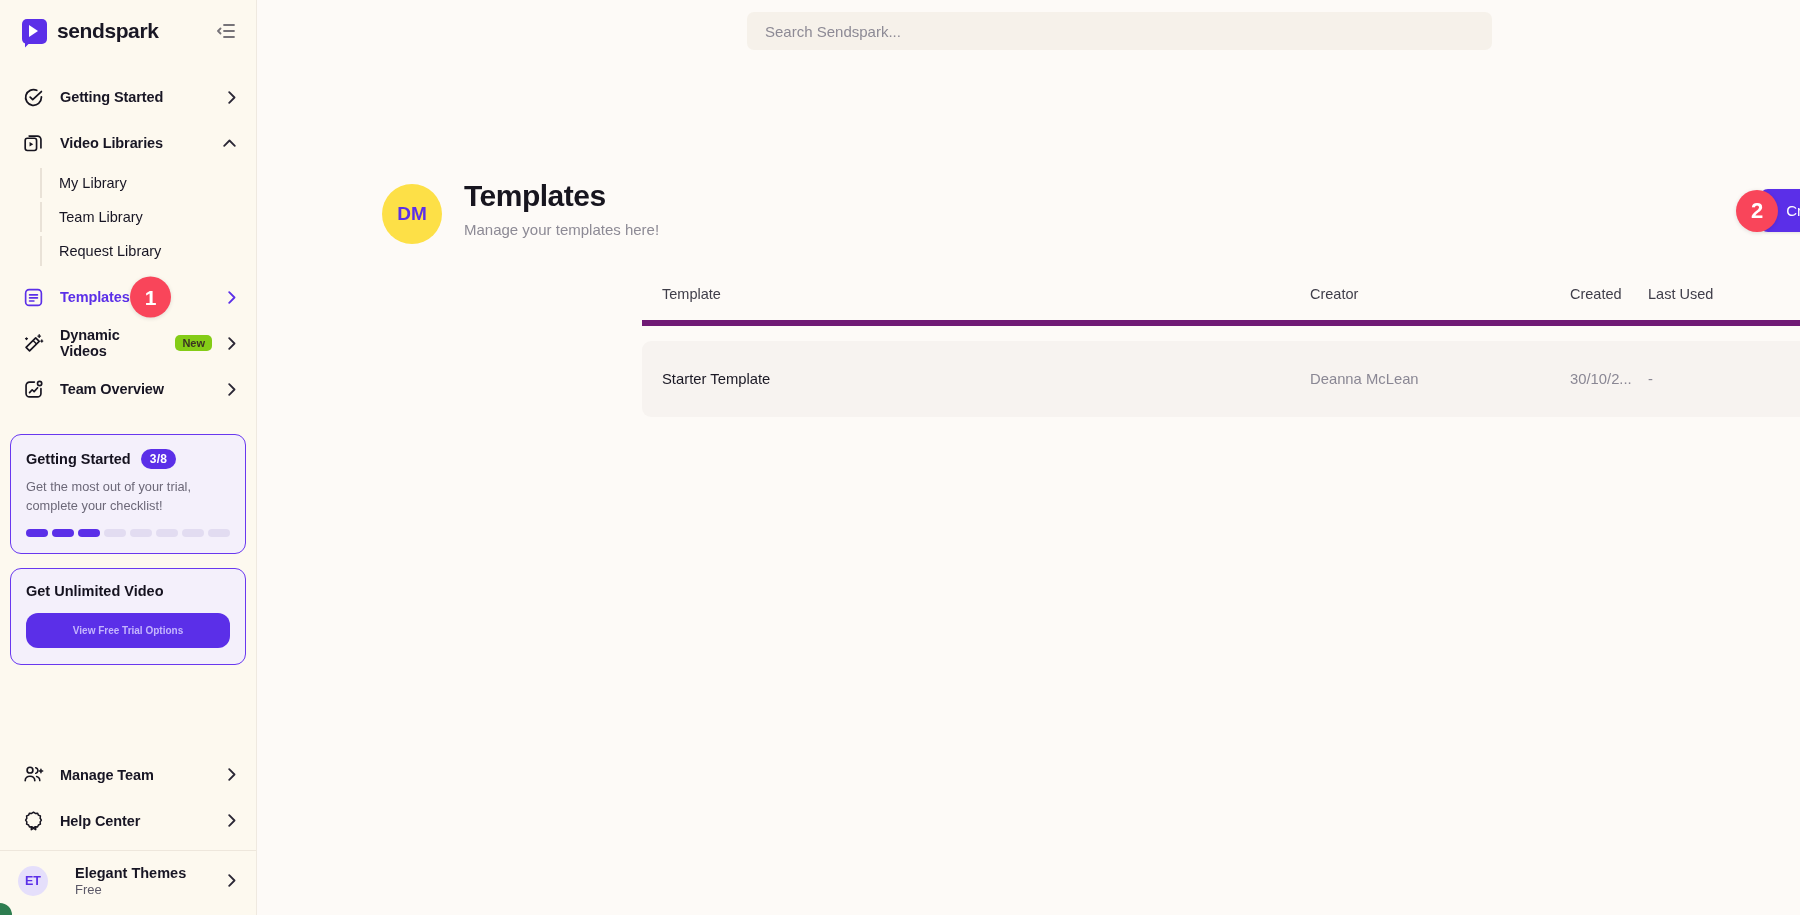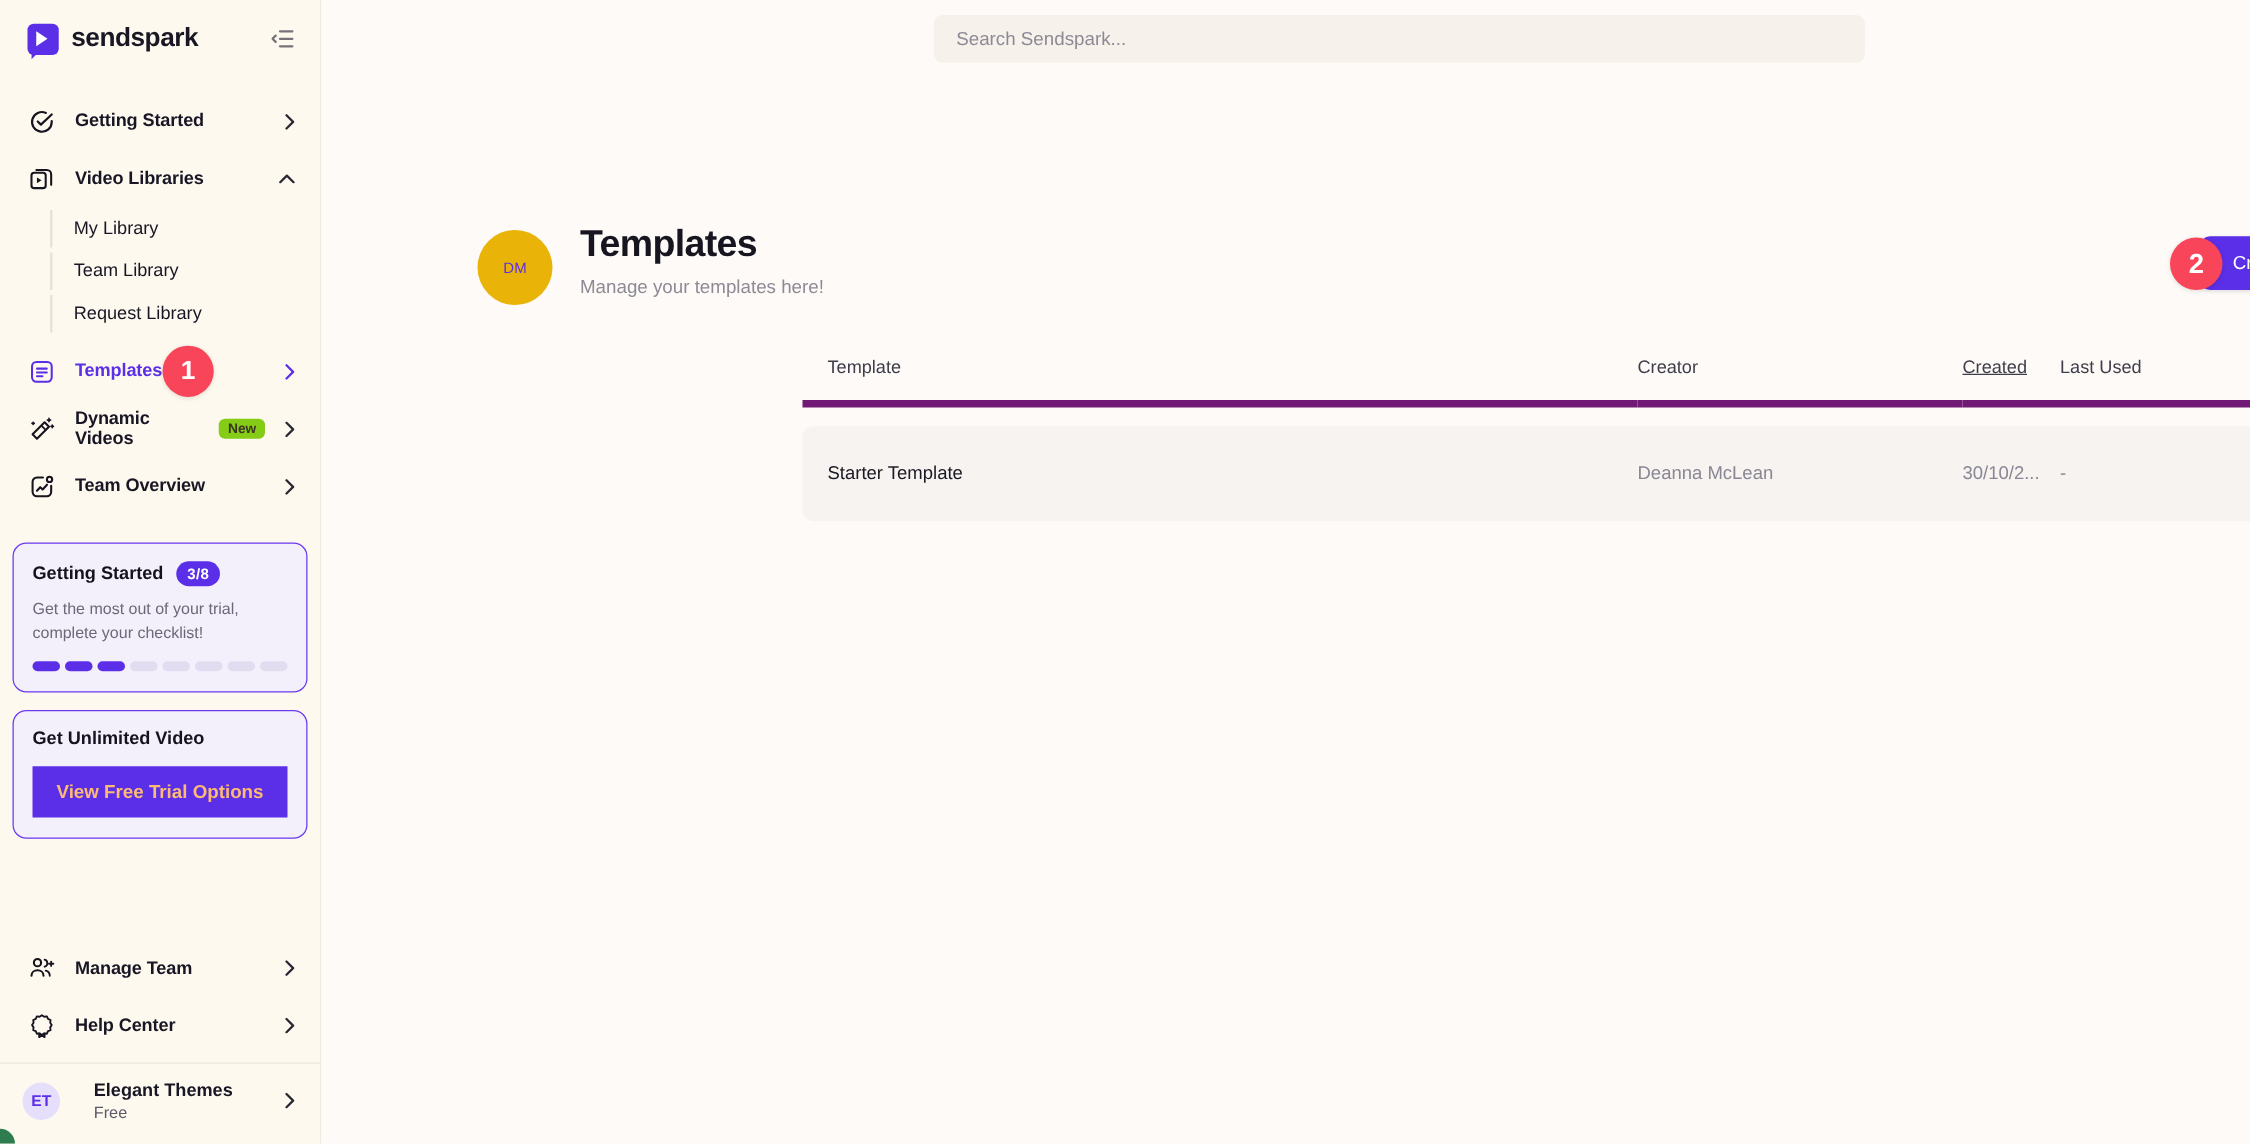--- a/index.html
+++ b/index.html
@@ -86,22 +86,22 @@
     padding: 3px 9px; border-radius: 20px; letter-spacing: .3px;
   }
   .card-sub { font-size: 12.8px; color: #6c6878; line-height: 1.45; margin-top: 9px; }
   .steps { display: flex; gap: 4px; margin-top: 14px; }
   .step { height: 8px; flex: 1; border-radius: 4px; background: #e2dcf1; }
   .step.done { background: #5b2fe8; }
 
   .trial-card { margin-top: 14px; }
   .trial-btn {
     display: block; width: 100%; margin-top: 14px;
-    background: #5b2fe8; color: #fdba74; border: none; border-radius: 0;
-    padding: 12px 0; font-size: 15px; font-weight: bold;
+    background: #5b2fe8; color: #c4b5fd; border: none; border-radius: 12px;
+    padding: 12px 0; font-size: 10px; font-weight: bold;
     font-family: inherit; cursor: pointer;
   }
 
   .spacer { flex: 1; }
   .bottom-nav { padding-bottom: 4px; }
   .footer-div { height: 1px; background: #eee7dc; margin: 6px 0 0; }
   .user-row {
     display: flex; align-items: center; gap: 27px;
     padding: 13px 20px 13px 18px; cursor: pointer;
   }
@@ -122,22 +122,22 @@
     font-family: inherit; outline: none;
   }
   .search-box::placeholder { color: #8d8a95; }
 
   .content { padding: 0 0 0 0; }
   .page-head {
     display: flex; align-items: flex-start;
     margin: 117px 0 0 0; padding: 0 60px 0 125px;
   }
   .avatar-lg {
-    width: 60px; height: 60px; border-radius: 50%; background: #eab308;
-    color: #5b2fe8; font-size: 12px; font-weight: normal;
+    width: 60px; height: 60px; border-radius: 50%; background: #fde047;
+    color: #5b2fe8; font-size: 19px; font-weight: bold;
     display: flex; align-items: center; justify-content: center; flex: none;
     margin-top: 5px;
   }
   .head-text { margin-left: 22px; }
   .page-title { font-size: 30px; font-weight: bold; color: #17151f; letter-spacing: -0.5px; }
   .page-sub { font-size: 15px; color: #8d8a95; margin-top: 8px; }
   .head-right { margin-left: auto; display: flex; align-items: center; position: relative; padding-top: 10px; }
   .badge-red {
     width: 42px; height: 42px; border-radius: 50%; background: #f9455a;
     color: #fff; font-size: 22px; font-weight: bold;
@@ -162,21 +162,21 @@
     padding: 0 0 18px 0; border-bottom: 6px solid #701a75;
   }
   .tbl tbody td {
     font-size: 14.8px; color: #8a8794; padding: 30px 0; background: #f7f3f0;
   }
   .tbl tbody td.name { color: #1a1824; padding-left: 20px; }
   .tbl tbody tr td:first-child { border-radius: 9px 0 0 9px; }
   .tbl tbody tr td:last-child { border-radius: 0 9px 9px 0; }
   .tbl thead th.c1 { width: 668px; padding-left: 20px; }
   .tbl thead th.c2 { width: 260px; }
-  .tbl thead th.c3 { width: 78px; text-decoration: underline; }
+  .tbl thead th.c3 { width: 78px; }
   .tbl thead th.c4 { width: 274px; }
   .spacer-row td { height: 18px; padding: 0 !important; background: transparent !important; }
   .corner-green {
     position: absolute; left: 0; bottom: 0; width: 12px; height: 12px;
     background: #2e7d50; border-radius: 0 14px 0 0;
   }
 </style>
 </head>
 <body>
 

